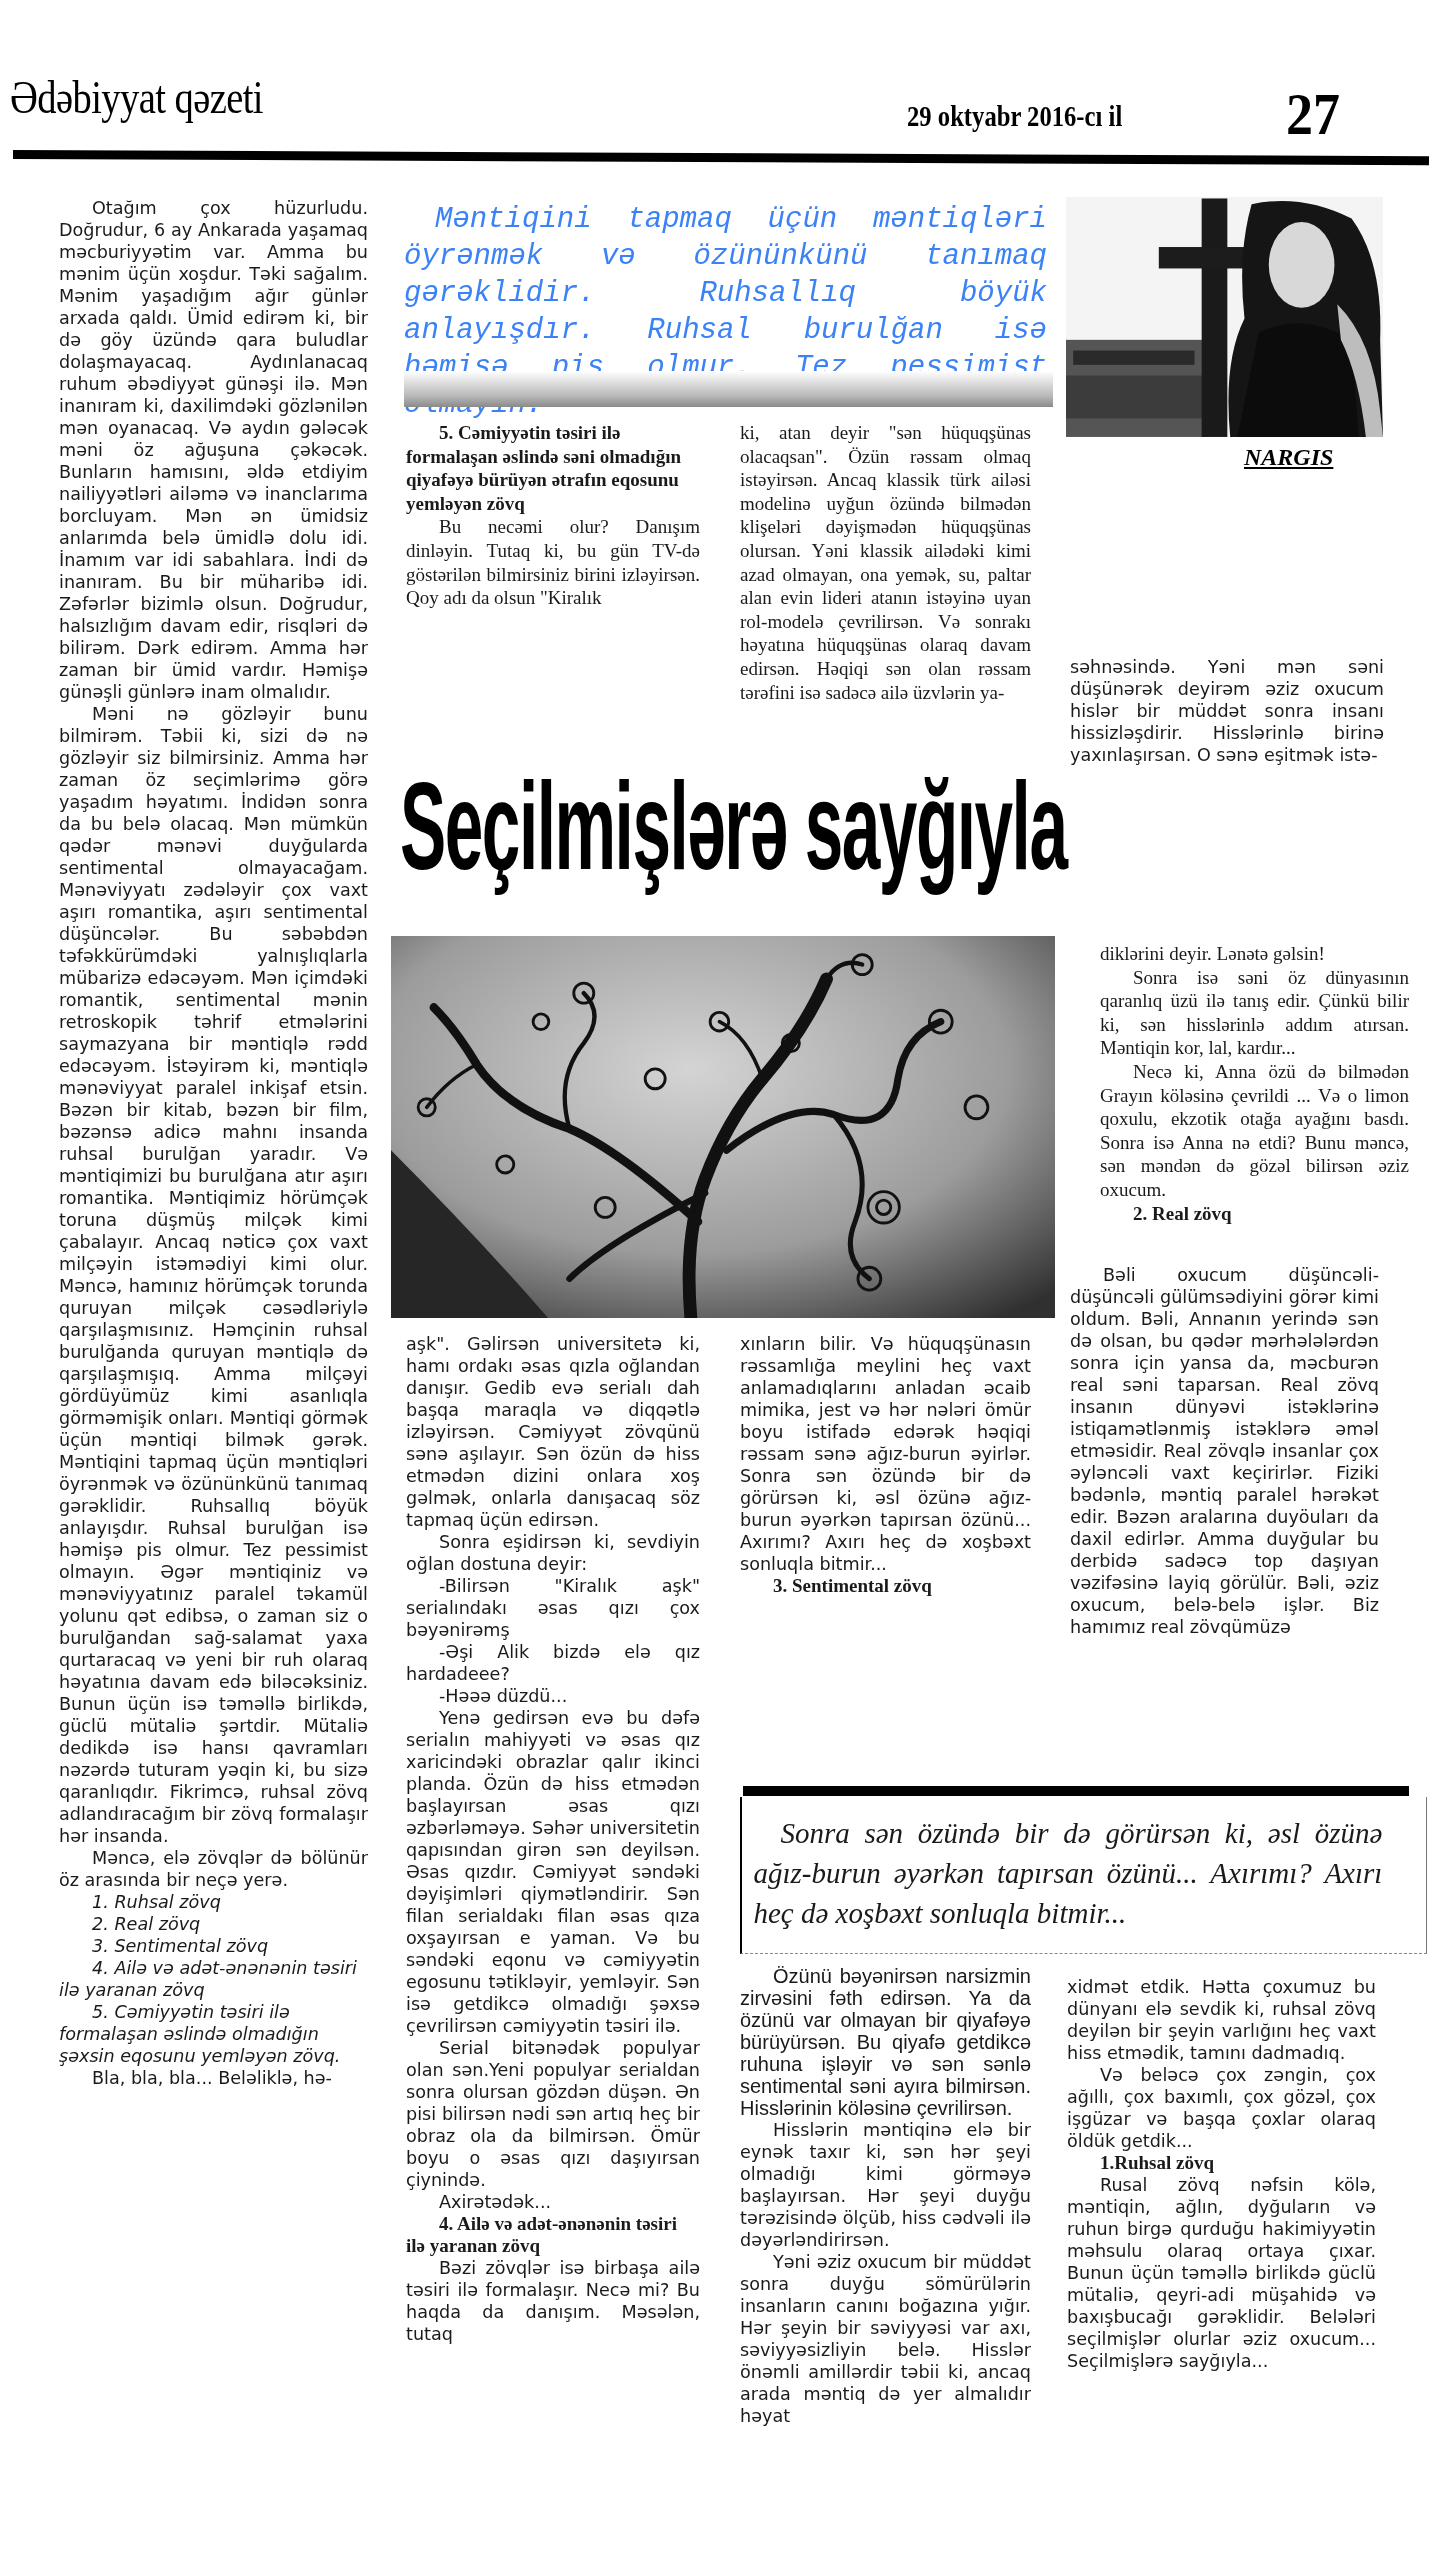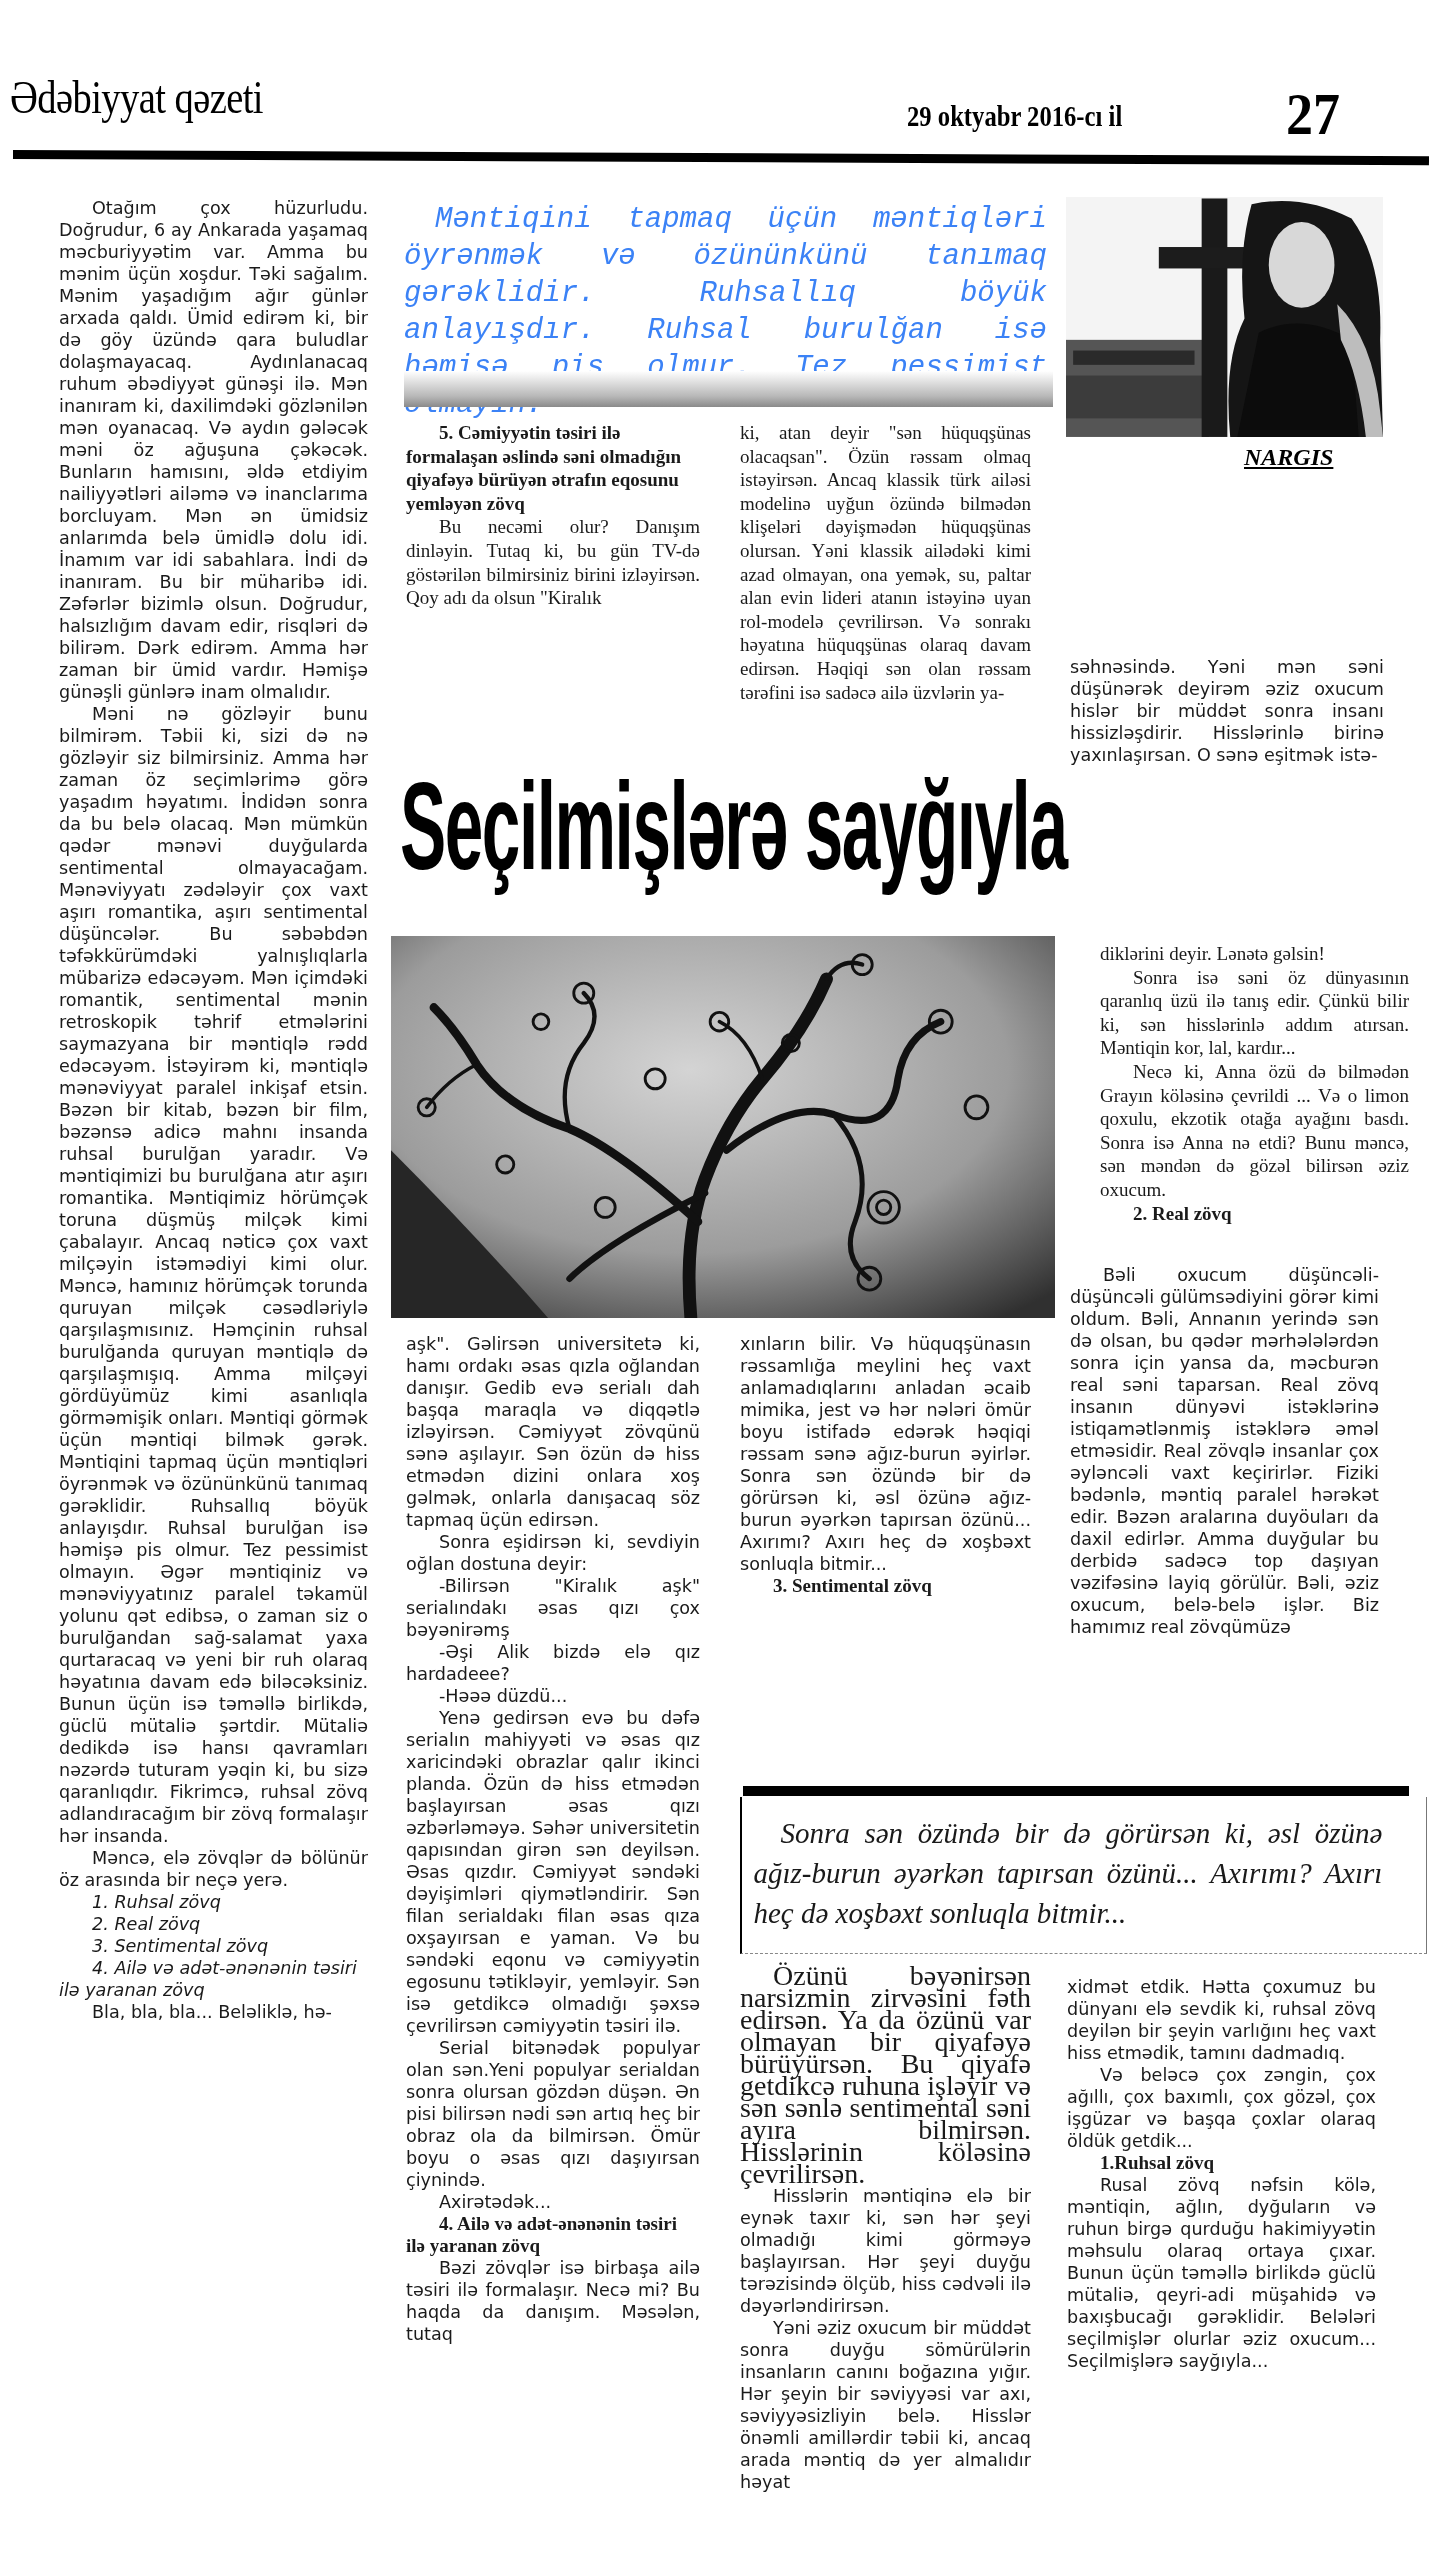--- a/index.html
+++ b/index.html
@@ -37,38 +37,39 @@
   #col2-bot { left: 406px; top: 1333px; width: 294px; }
   #col3-bot { left: 740px; top: 1333px; width: 291px; }
   #col4-bot { left: 1070px; top: 1450px; width: 309px; }
 
   #divider-mid { position: absolute; left: 743px; top: 1786px; width: 666px; height: 10px; background: #000; }
   #pullquote-bot { position: absolute; left: 740px; top: 1797px; width: 687px; height: 157px; border-left: 2.1px solid #000; border-right: 0.7px solid #777; border-bottom: 1.4px dashed #888; box-sizing: border-box; }
   #pullquote-bot-text { position: absolute; left: 11.4px; top: 15.7px; width: 629px; font-family: "Liberation Serif", serif; font-style: italic; font-size: 29px; line-height: 40px; text-align: justify; text-indent: 27px; color: #1a1a1a; }
 
   #col3-low { left: 740px; top: 1965px; width: 291px; }
   #col4-low { left: 1067px; top: 1976px; width: 309px; }
-  #col3-low p.serif-first { font-family: Liberation Serif, serif; font-size: 28px; text-indent: 33px; }
+  #col3-low p.serif-first { font-family: Liberation Sans, sans-serif; font-size: 20px; text-indent: 33px; }
 </style>
 </head>
 <body>
 
 <div id="masthead-title">Ədəbiyyat qəzeti</div>
 <div id="masthead-date">29 oktyabr 2016-cı il</div>
 <div id="masthead-page">27</div>
 <div id="masthead-rule"></div>
 
 <div id="col1" class="col">
   <p>Otağım çox hüzurludu. Doğrudur, 6 ay Ankarada yaşamaq məcburiyyətim var. Amma bu mənim üçün xoşdur. Təki sağalım. Mənim yaşadığım ağır günlər arxada qaldı. Ümid edirəm ki, bir də göy üzündə qara buludlar dolaşmayacaq. Aydınlanacaq ruhum əbədiyyət günəşi ilə. Mən inanıram ki, daxilimdəki gözlənilən mən oyanacaq. Və aydın gələcək məni öz ağuşuna çəkəcək. Bunların hamısını, əldə etdiyim nailiyyətləri ailəmə və inanclarıma borcluyam. Mən ən ümidsiz anlarımda belə ümidlə dolu idi. İnamım var idi sabahlara. İndi də inanıram. Bu bir müharibə idi. Zəfərlər bizimlə olsun. Doğrudur, halsızlığım davam edir, risqləri də bilirəm. Dərk edirəm. Amma hər zaman bir ümid vardır. Həmişə günəşli günlərə inam olmalıdır.</p>
   <p>Məni nə gözləyir bunu bilmirəm. Təbii ki, sizi də nə gözləyir siz bilmirsiniz. Amma hər zaman öz seçimlərimə görə yaşadım həyatımı. İndidən sonra da bu belə olacaq. Mən mümkün qədər mənəvi duyğularda sentimental olmayacağam. Mənəviyyatı zədələyir çox vaxt aşırı romantika, aşırı sentimental düşüncələr. Bu səbəbdən təfəkkürümdəki yalnışlıqlarla mübarizə edəcəyəm. Mən içimdəki romantik, sentimental mənin retroskopik təhrif etmələrini saymazyana bir məntiqlə rədd edəcəyəm. İstəyirəm ki, məntiqlə mənəviyyat paralel inkişaf etsin. Bəzən bir kitab, bəzən bir film, bəzənsə adicə mahnı insanda ruhsal burulğan yaradır. Və məntiqimizi bu burulğana atır aşırı romantika. Məntiqimiz hörümçək toruna düşmüş milçək kimi çabalayır. Ancaq nəticə çox vaxt milçəyin istəmədiyi kimi olur. Məncə, hamınız hörümçək torunda quruyan milçək cəsədləriylə qarşılaşmısınız. Həmçinin ruhsal burulğanda quruyan məntiqlə də qarşılaşmışıq. Amma milçəyi gördüyümüz kimi asanlıqla görməmişik onları. Məntiqi görmək üçün məntiqi bilmək gərək. Məntiqini tapmaq üçün məntiqləri öyrənmək və özününkünü tanımaq gərəklidir. Ruhsallıq böyük anlayışdır. Ruhsal burulğan isə həmişə pis olmur. Tez pessimist olmayın. Əgər məntiqiniz və mənəviyyatınız paralel təkamül yolunu qət edibsə, o zaman siz o burulğandan sağ-salamat yaxa qurtaracaq və yeni bir ruh olaraq həyatınıa davam edə biləcəksiniz. Bunun üçün isə təməllə birlikdə, güclü mütaliə şərtdir. Mütaliə dedikdə isə hansı qavramları nəzərdə tuturam yəqin ki, bu sizə qaranlıqdır. Fikrimcə, ruhsal zövq adlandıracağım bir zövq formalaşır hər insanda.</p>
   <p>Məncə, elə zövqlər də bölünür öz arasında bir neçə yerə.</p>
   <p class="ital">1. Ruhsal zövq</p>
   <p class="ital">2. Real zövq</p>
   <p class="ital">3. Sentimental zövq</p>
   <p class="ital">4. Ailə və adət-ənənənin təsiri ilə yaranan zövq</p>
+  <p class="ital">5. Cəmiyyətin təsiri ilə formalaşan əslində olmadığın şəxsin eqosunu yemləyən zövq.</p>
   <p>Bla, bla, bla... Beləliklə, hə-</p>
 </div>
 
 <div id="pullquote-top">Məntiqini tapmaq üçün məntiqləri öyrənmək və özününkünü tanımaq gərəklidir. Ruhsallıq böyük anlayışdır. Ruhsal burulğan isə həmişə pis olmur. Tez pessimist olmayın.</div>
 <div id="pullquote-top-shade"></div>
 
 <div id="portrait">
   <svg width="317" height="240" viewBox="0 0 444 336">
     <rect x="0" y="0" width="444" height="336" fill="#f4f4f4"></rect>
     <rect x="0" y="200" width="200" height="136" fill="#555"></rect>

